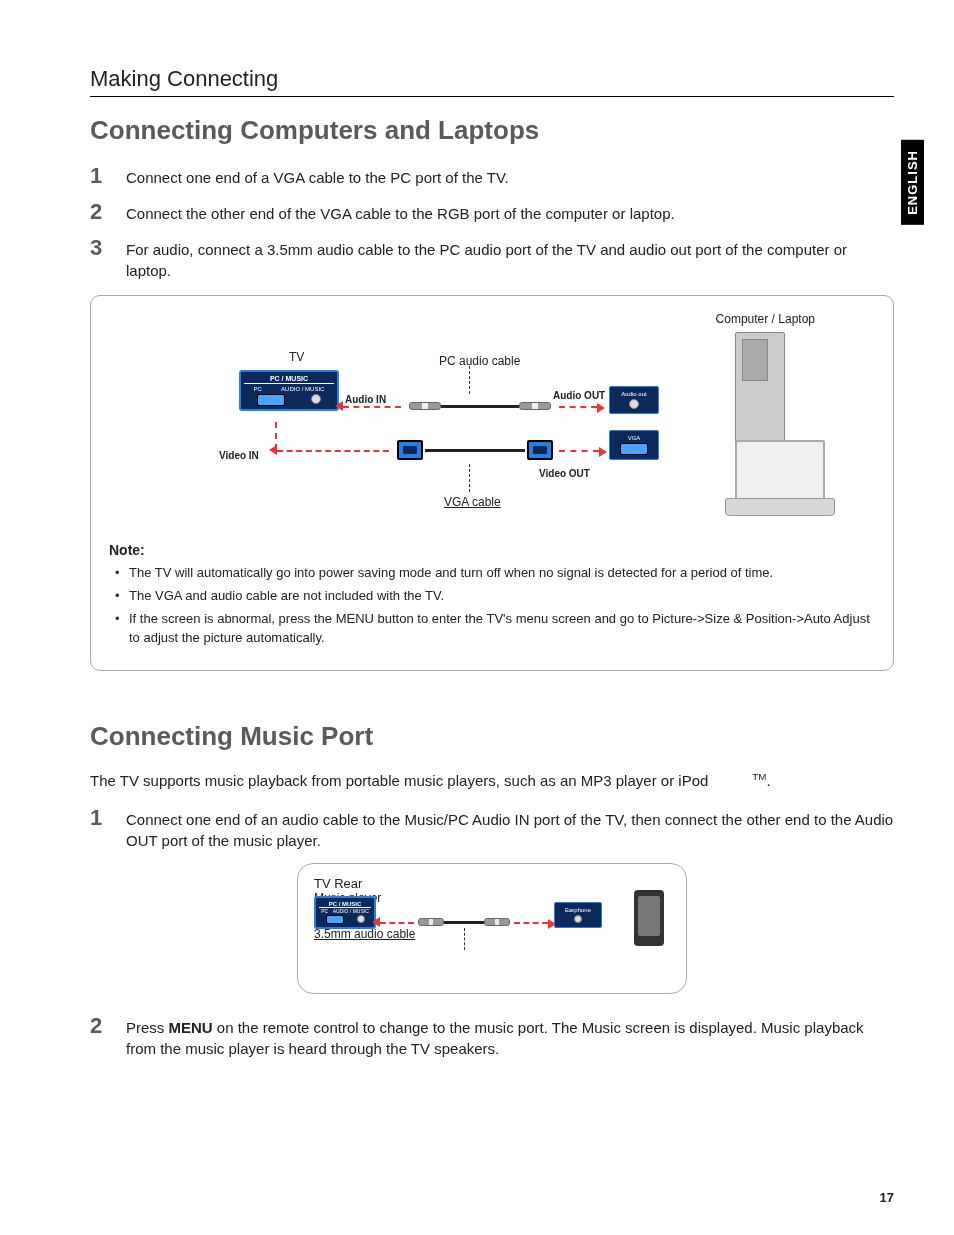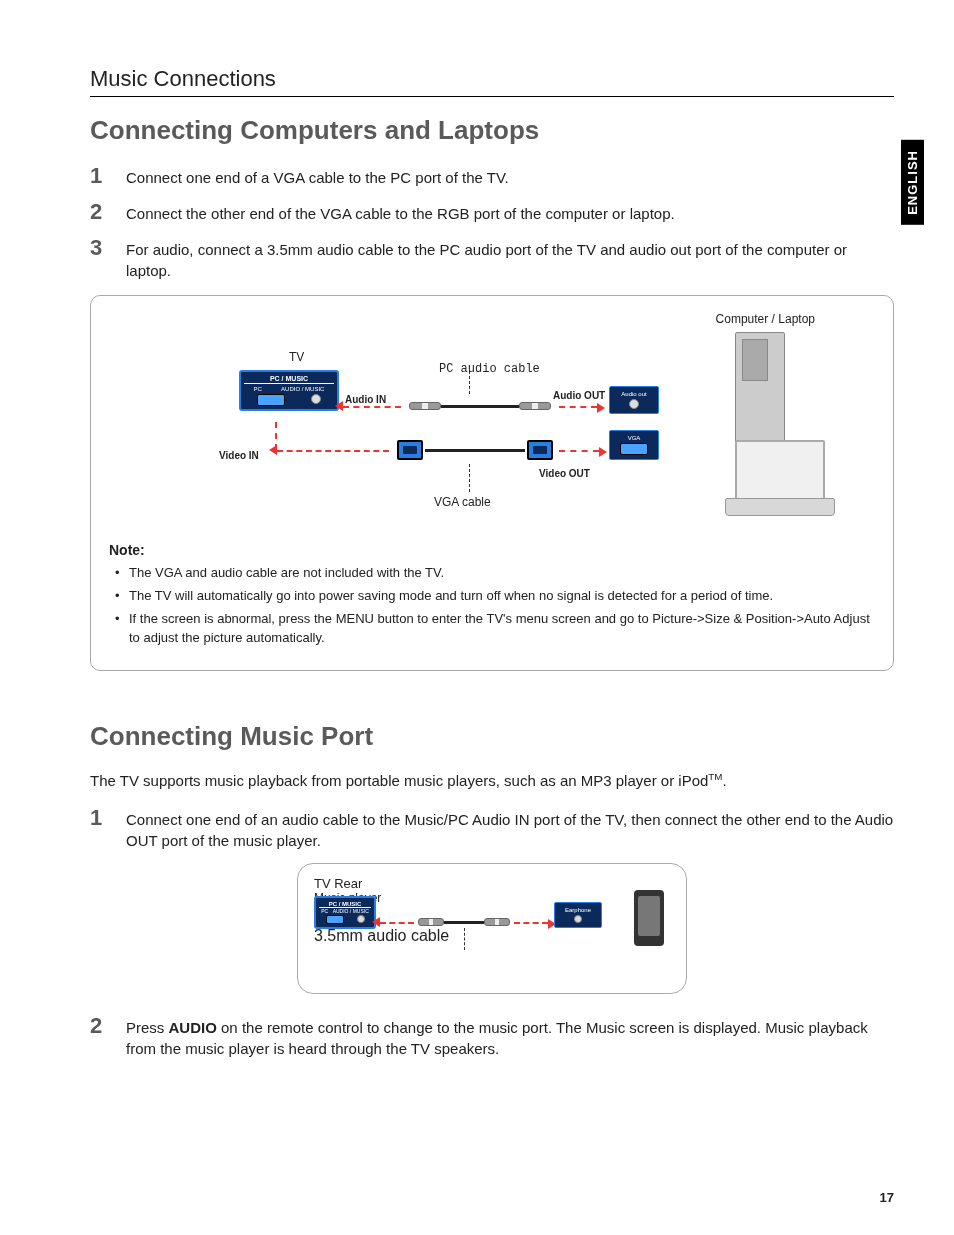--- a/index.html
+++ b/index.html
@@ -59,21 +59,21 @@
     padding: 14px 18px 18px 18px;
     margin: 14px 0 30px 0;
   }
   .note-title { font-weight: bold; font-family: Arial, sans-serif; font-size: 14px; margin-bottom: 6px; }
   ul.notes { list-style: none; padding-left: 0; }
   ul.notes li { font-size: 13px; line-height: 1.45; padding-left: 20px; position: relative; margin-bottom: 4px; }
   ul.notes li::before { content: "•"; position: absolute; left: 6px; }
   .intro { margin-bottom: 14px; line-height: 1.45; }
   .music-bold { font-family: Arial, sans-serif; font-weight: bold; }
   .page-num { position: absolute; right: 60px; bottom: 30px; font-weight: bold; font-size: 13px; }
-  sup { font-size: 0.65em; }
+  sup { font-size: 0.65em; margin-left: 44px; }
 
   
   .d1 { position: relative; height: 220px; margin-bottom: 12px; }
   .d1 .lbl { position: absolute; font-size: 12px; text-align: center; }
   .port-panel {
     background: #0b2a5b; border: 2px solid #2a7de1; border-radius: 3px;
     color: #fff; font-size: 7px; text-align: center; padding: 3px;
   }
   .vga-port { display:inline-block; width:28px; height:12px; background:#4aa3ff; border:1px solid #000; border-radius:2px; vertical-align:middle;}
   .jack { display:inline-block; width:10px; height:10px; background:#ddd; border-radius:50%; border:1px solid #888; vertical-align:middle;}
@@ -93,21 +93,21 @@
   .diagram-box-small{ border:1px solid #aaa; border-radius:16px; padding:12px 16px; width:390px; margin:12px auto 20px auto;}
   .d2{position:relative;height:105px;}
   .phone{width:30px;height:56px;background:#333;border-radius:4px;position:relative;}
   .phone::after{content:"";position:absolute;left:4px;right:4px;top:6px;bottom:10px;background:#777;border-radius:2px;}
 </style>
 </head>
 <body>
 
 <div class="language-tab">ENGLISH</div>
 
-<div class="section-header">Music Connections</div>
+<div class="section-header">Making Connecting</div>
 
 <h2 class="heading">Connecting Computers and Laptops</h2>
 
 <ol class="steps">
   <li>
       <span class="num">1</span>
       <span class="txt">Connect one end of a VGA cable to the PC port of the TV.</span>
     </li>
   <li>
       <span class="num">2</span>
@@ -130,59 +130,59 @@
           <span>AUDIO / MUSIC</span>
         </div>
       <div style="display:flex;justify-content:space-around;margin-top:2px;">
           <span class="vga-port"></span>
           <span class="jack"></span>
         </div>
     </div>
     <div class="lbl" style="left:236px;top:84px;font-weight:bold;font-size:10px;">Audio IN</div>
     <div class="lbl" style="left:110px;top:140px;font-weight:bold;font-size:10px;">Video IN</div>
 
-    <div class="lbl" style="left:330px;top:52px;font-family:Liberation Mono, monospace;">PC audio cable</div>
+    <div class="lbl" style="left:330px;top:44px;">PC audio cable</div>
     <div style="position:absolute;left:360px;top:56px;height:28px;border-left:1px dashed #333;"></div>
 
     <span class="audio-plug" style="position:absolute;left:300px;top:92px;"></span>
     <span class="cable-line" style="left:332px;top:95px;width:78px;"></span>
     <span class="audio-plug" style="position:absolute;left:410px;top:92px;"></span>
     <span class="arrow-red" style="left:234px;top:96px;width:58px;transform:rotate(180deg);"></span>
     <span class="arrow-red" style="left:450px;top:96px;width:38px;"></span>
     <div class="lbl" style="left:444px;top:80px;font-weight:bold;font-size:10px;">Audio OUT</div>
 
     <span class="vga-conn" style="position:absolute;left:288px;top:130px;"></span>
     <span class="cable-line" style="left:316px;top:139px;width:100px;"></span>
     <span class="vga-conn" style="position:absolute;left:418px;top:130px;"></span>
     <span class="arrow-red" style="left:168px;top:140px;width:112px;transform:rotate(180deg);"></span>
     <div style="position:absolute;left:166px;top:112px;height:28px;border-left:2px dashed #e33;"></div>
     <span class="arrow-red" style="left:450px;top:140px;width:40px;"></span>
     <div class="lbl" style="left:430px;top:158px;font-weight:bold;font-size:10px;">Video OUT</div>
-    <div class="lbl" style="left:325px;top:185px;">VGA cable</div>
+    <div class="lbl" style="left:335px;top:185px;text-decoration:underline;">VGA cable</div>
     <div style="position:absolute;left:360px;top:154px;height:28px;border-left:1px dashed #333;"></div>
 
     <div class="dev-panel" style="position:absolute;left:500px;top:76px;width:50px;">
       <div style="font-size:6px;">Audio out</div><span class="jack" style="margin-top:2px;"></span>
     </div>
     <div class="dev-panel" style="position:absolute;left:500px;top:120px;width:50px;">
       <div style="font-size:6px;">VGA</div><span class="vga-port" style="margin-top:2px;"></span>
     </div>
 
     <div class="lbl" style="right:60px;top:2px;">Computer / Laptop</div>
     <div class="tower" style="position:absolute;right:90px;top:22px;"></div>
     <div style="position:absolute;right:40px;top:130px;">
       <div class="laptop-screen"></div>
         <div class="laptop-base"></div>
     </div>
   </div>
 
   <div class="note-title">Note:</div>
   <ul class="notes">
+    <li>The TV will automatically go into power saving mode and turn off when no signal is detected for a period of time.</li>
     <li>The VGA and audio cable are not included with the TV.</li>
-    <li>The TV will automatically go into power saving mode and turn off when no signal is detected for a period of time.</li>
     <li>If the screen is abnormal, press the MENU button to enter the TV's menu screen and go to Picture-&gt;Size &amp; Position-&gt;Auto Adjust to adjust the picture automatically.</li>
   </ul>
 </div>
 
 <h2 class="heading" style="margin-top:50px;">Connecting Music Port</h2>
 
 <p class="intro">
   <span>The TV supports music playback from portable music players, such as an MP3 player or iPod</span><sup>TM</sup><span>.</span>
 </p>
 
@@ -217,26 +217,26 @@
     <span class="cable-line" style="left:130px;top:45px;width:40px;"></span>
     <span class="audio-plug" style="position:absolute;left:170px;top:42px;width:26px;"></span>
     <span class="arrow-red" style="left:200px;top:46px;width:34px;"></span>
 
     <div class="dev-panel" style="position:absolute;left:240px;top:26px;width:48px;">
       <div style="font-size:6px;">Earphone</div><span class="jack" style="margin-top:2px;width:8px;height:8px;"></span>
     </div>
     <div class="phone" style="position:absolute;right:6px;top:14px;"></div>
 
     <div style="position:absolute;left:150px;top:52px;height:22px;border-left:1px dashed #333;"></div>
-    <div class="lbl" style="left:112px;top:78px;font-size:16px;">3.5mm audio cable</div>
+    <div class="lbl" style="left:112px;top:78px;font-size:12px;text-decoration:underline;">3.5mm audio cable</div>
   </div>
 </div>
 
 <ol class="steps" start="2">
   <li>
       <span class="num">2</span>
     <span class="txt">
-      <span>Press </span><span class="music-bold">AUDIO</span><span> on the remote control to change to the music port. The Music screen is displayed. Music playback from the music player is heard through the TV speakers.</span>
+      <span>Press </span><span class="music-bold">MENU</span><span> on the remote control to change to the music port. The Music screen is displayed. Music playback from the music player is heard through the TV speakers.</span>
     </span>
   </li>
 </ol>
 
 <div class="page-num">17</div>
 
 </body></html>

